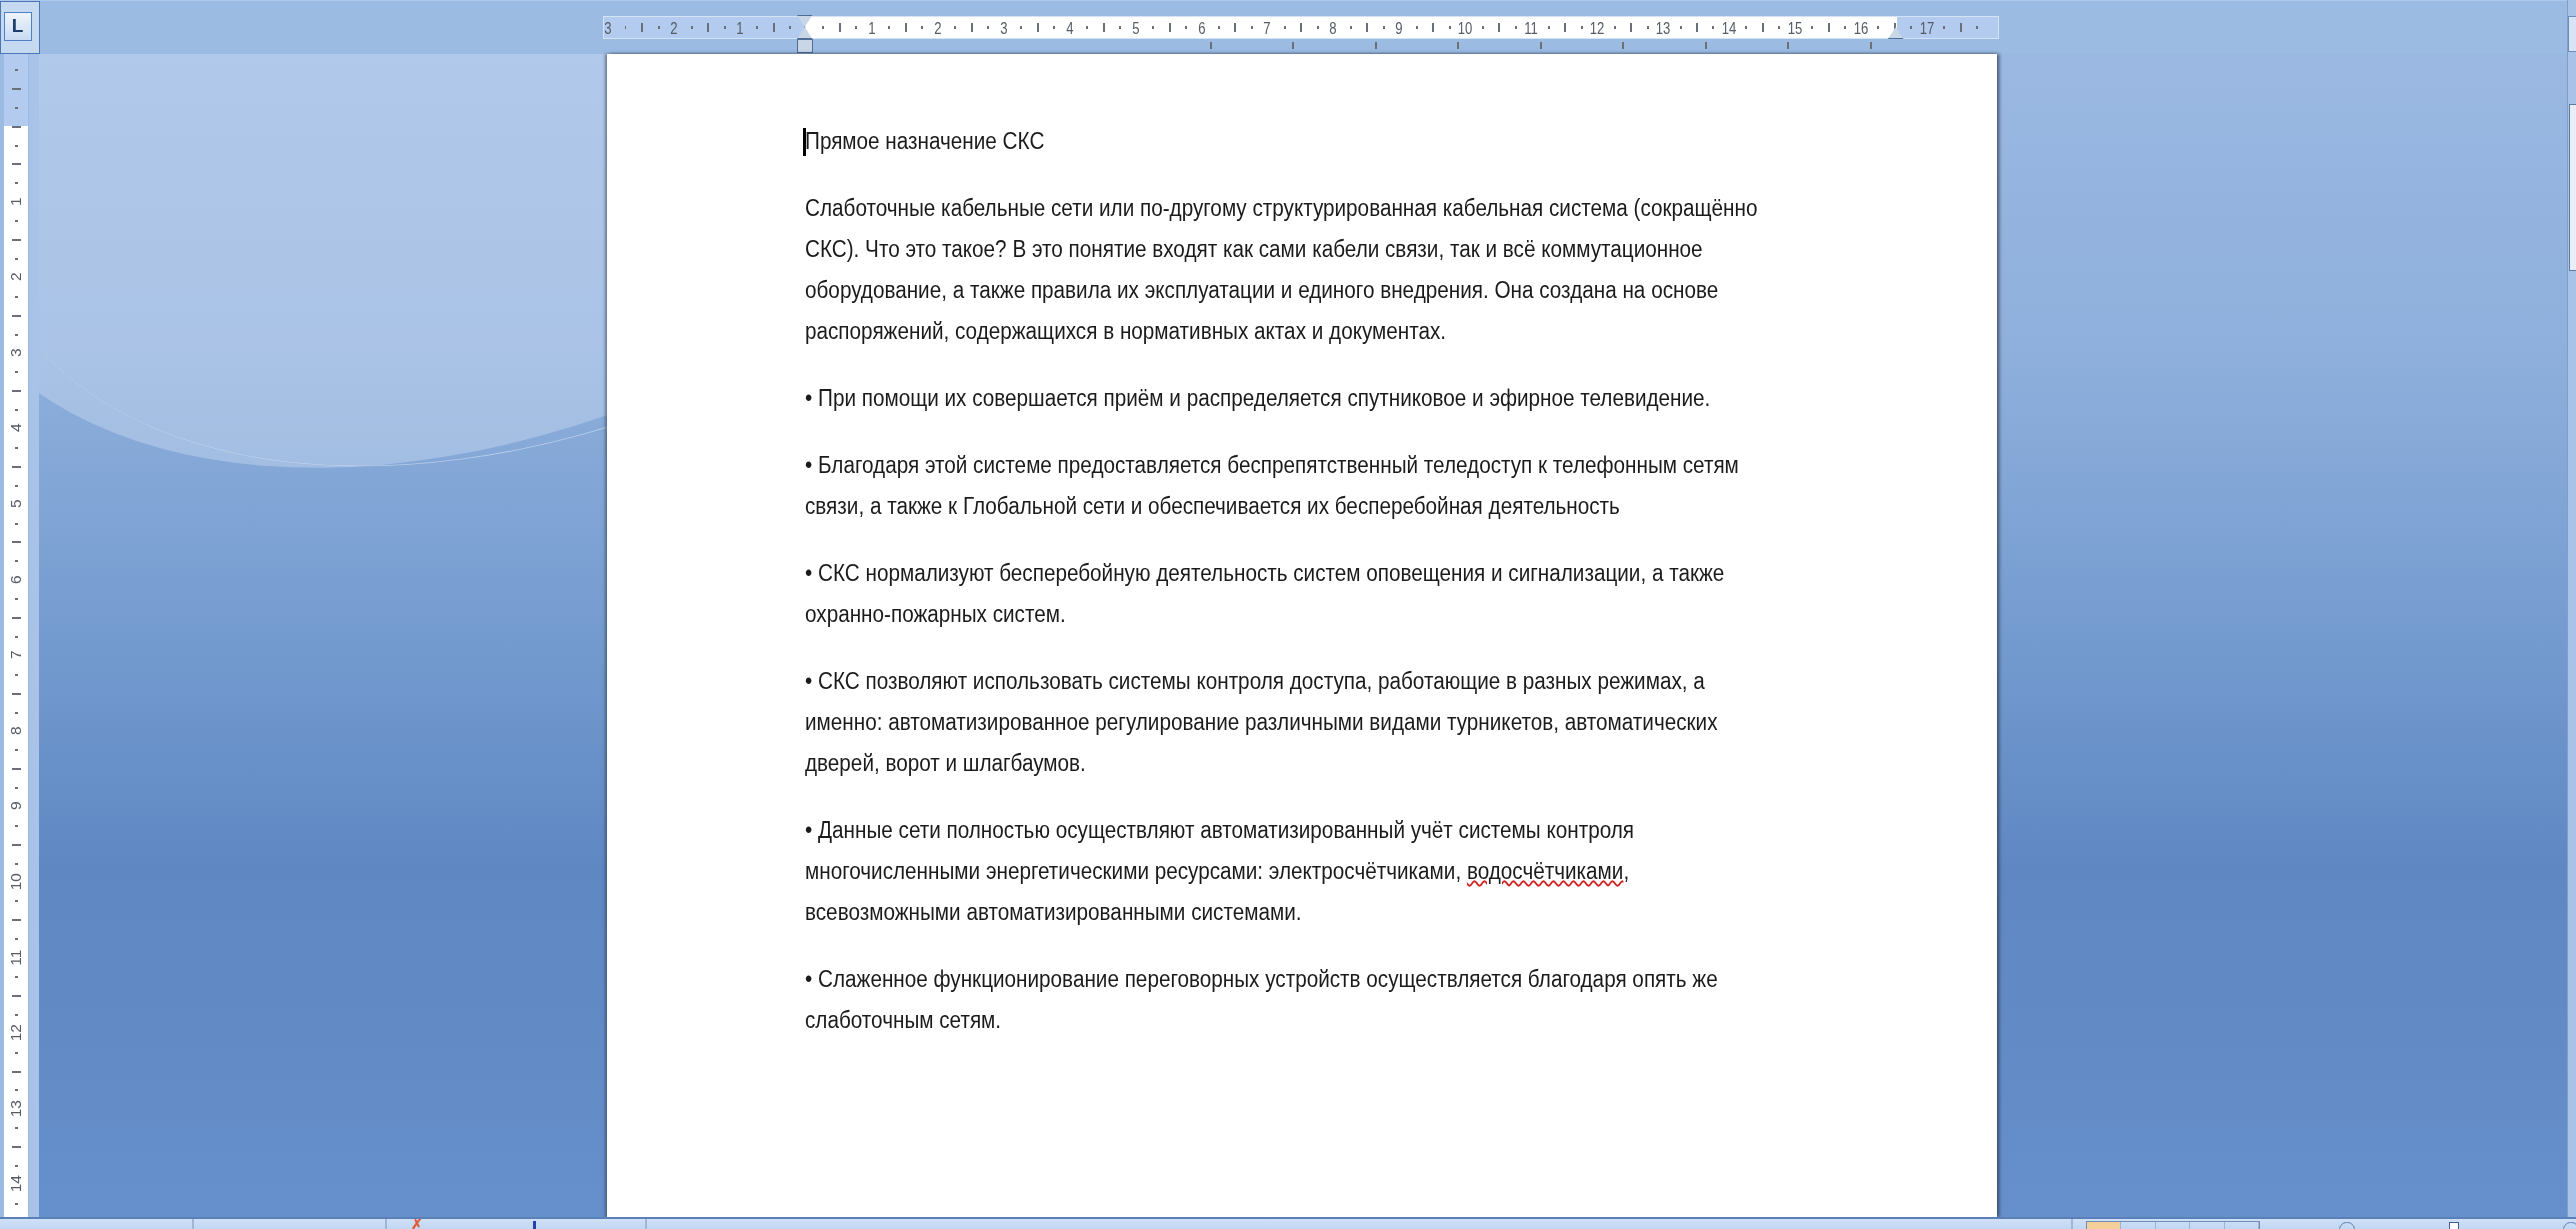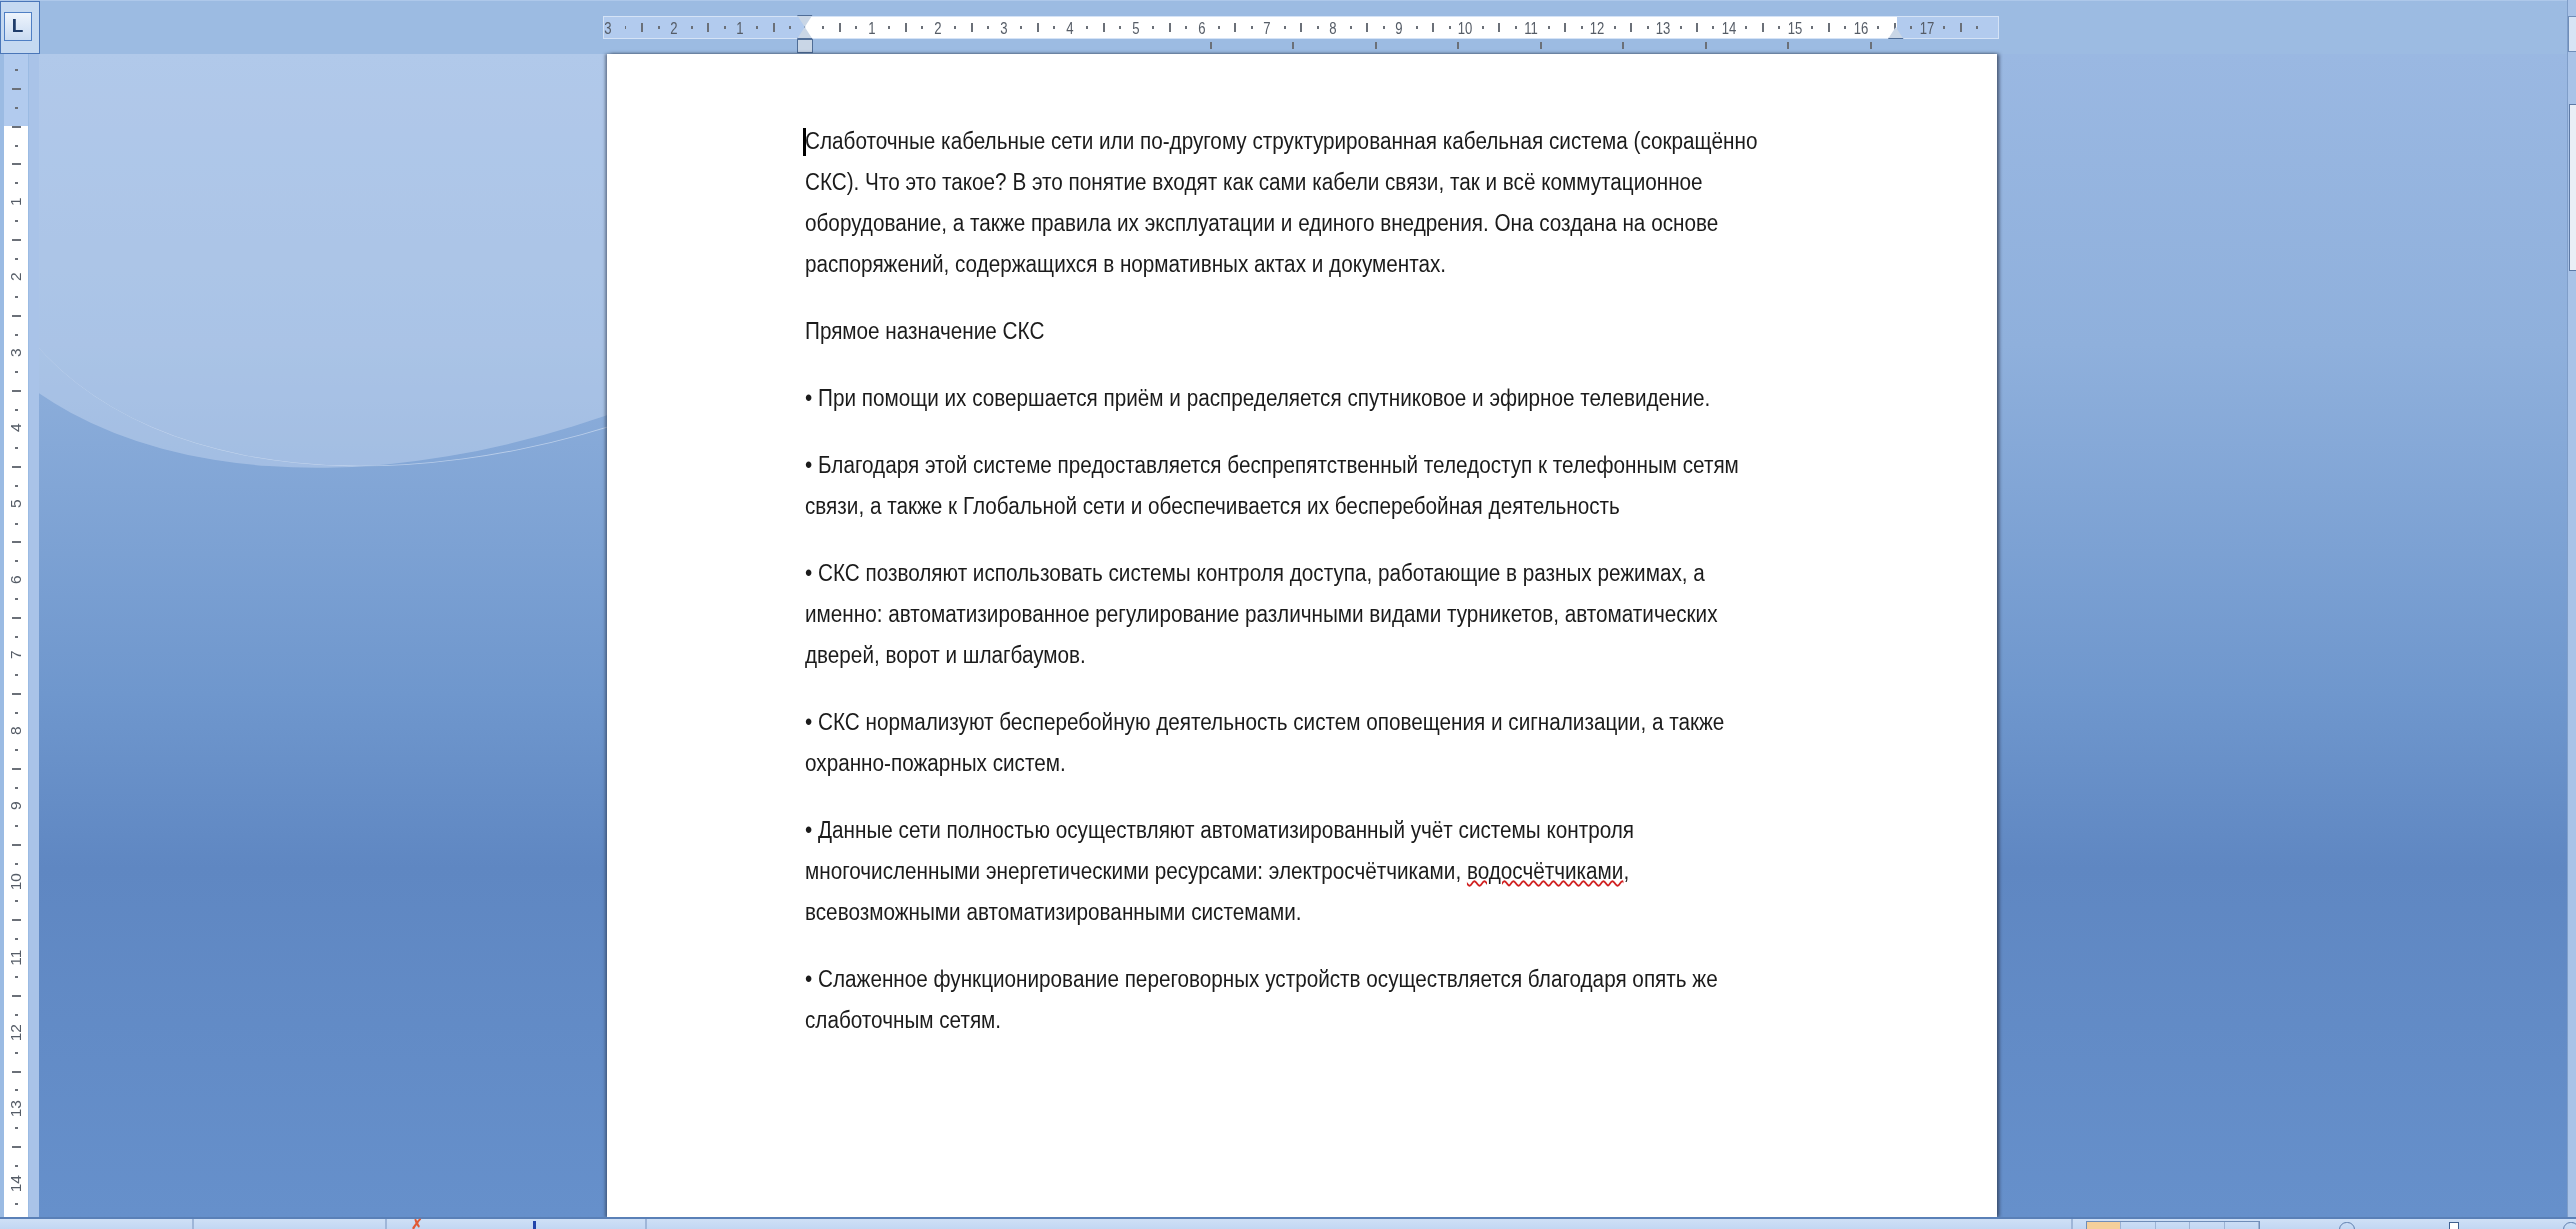--- a/index.html
+++ b/index.html
@@ -285,43 +285,43 @@
 
 <div id="workspace">
   <div id="swoosh"></div>
   <div id="swoosh2"></div>
 </div>
 
 <div id="page">
   <div id="doc-body">
     <div id="caret"></div>
   <p>
+        <span class="line"><span>Прямое назначение СКС</span></span>
+      </p>
+      <p>
         <span class="line"><span>Слаботочные кабельные сети или по-другому структурированная  кабельная система (сокращённо</span></span>
         <span class="line"><span>СКС). Что это такое? В это понятие входят как сами кабели связи, так и всё коммутационное</span></span>
         <span class="line"><span>оборудование, а также правила их эксплуатации и единого внедрения. Она создана на основе</span></span>
         <span class="line"><span>распоряжений, содержащихся в  нормативных актах и документах.</span></span>
       </p>
       <p>
-        <span class="line"><span>Прямое назначение СКС</span></span>
-      </p>
-      <p>
         <span class="line"><span>• При помощи их совершается приём и распределяется спутниковое  и  эфирное телевидение.</span></span>
       </p>
       <p>
         <span class="line"><span>• Благодаря этой системе предоставляется беспрепятственный теледоступ к телефонным сетям</span></span>
         <span class="line"><span>связи, а также к Глобальной сети и обеспечивается их бесперебойная деятельность</span></span>
+      </p>
+      <p>
+        <span class="line"><span>• СКС нормализуют бесперебойную деятельность систем оповещения и сигнализации, а также</span></span>
+        <span class="line"><span>охранно-пожарных систем.</span></span>
       </p>
       <p>
         <span class="line"><span>• СКС позволяют использовать системы контроля доступа, работающие в разных режимах, а</span></span>
         <span class="line"><span>именно: автоматизированное  регулирование различными видами турникетов, автоматических</span></span>
         <span class="line"><span>дверей, ворот и шлагбаумов.</span></span>
-      </p>
-      <p>
-        <span class="line"><span>• СКС нормализуют бесперебойную деятельность систем оповещения и сигнализации, а также</span></span>
-        <span class="line"><span>охранно-пожарных систем.</span></span>
       </p>
       <p>
         <span class="line"><span>• Данные сети полностью осуществляют автоматизированный  учёт системы контроля</span></span>
         <span class="line"><span>многочисленными энергетическими ресурсами: электросчётчиками, </span><span class="spell-error">водосчётчиками</span><span>,</span></span>
         <span class="line"><span>всевозможными автоматизированными  системами.</span></span>
       </p>
       <p>
         <span class="line"><span>• Слаженное функционирование  переговорных устройств осуществляется благодаря опять же</span></span>
         <span class="line"><span>слаботочным сетям.</span></span>
       </p>

